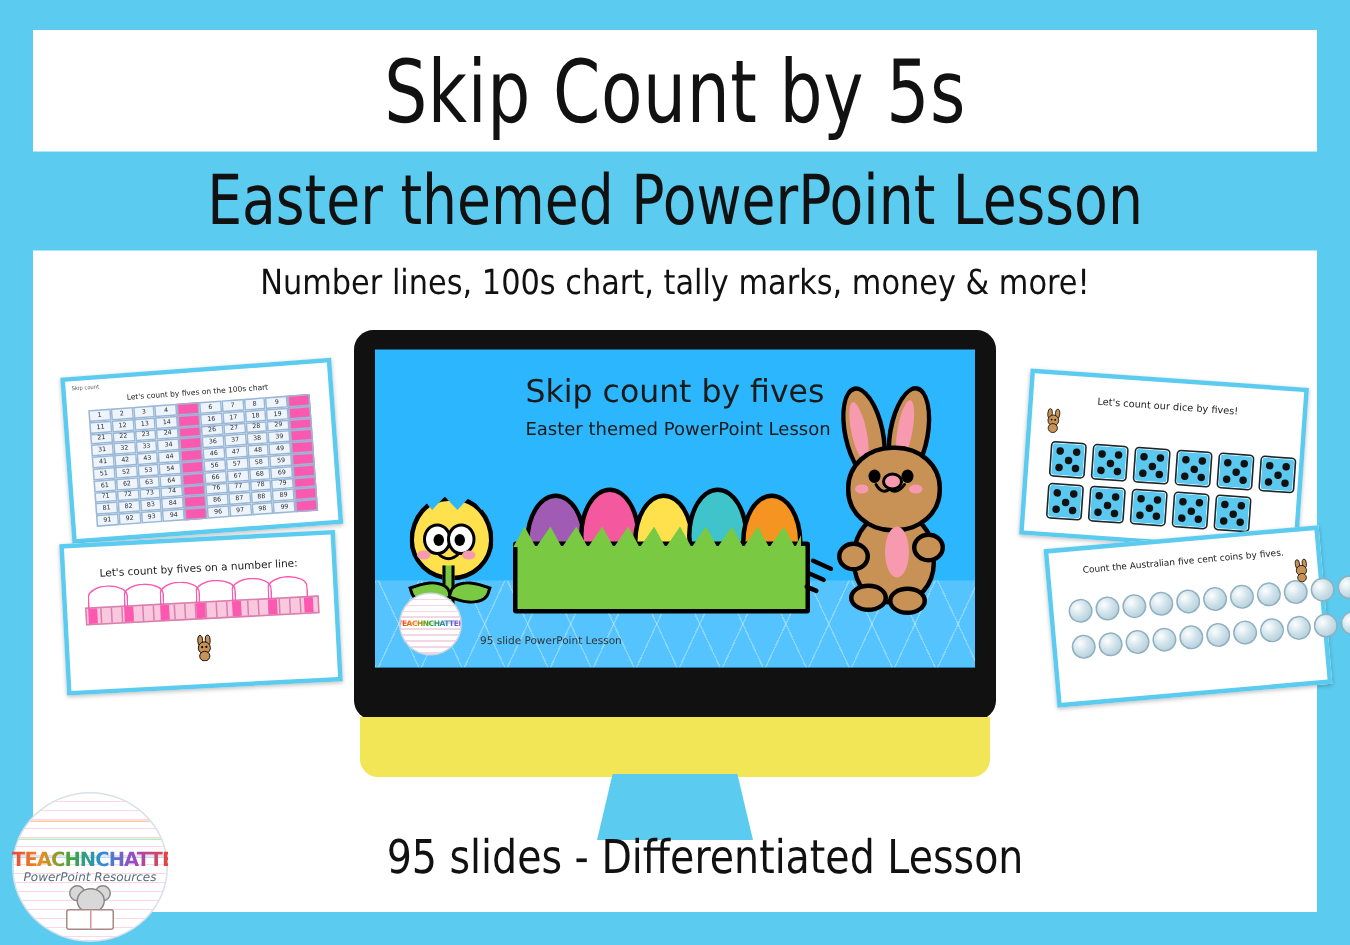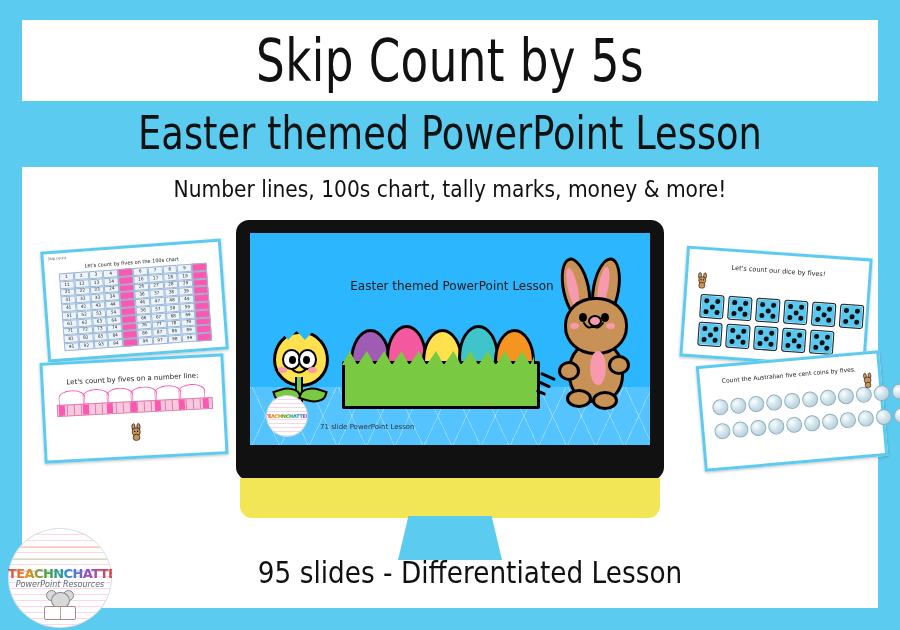--- a/index.html
+++ b/index.html
@@ -356,20 +356,21 @@
       <div class="hop" style="left: 110px;"></div>
       <div class="hop" style="left: 134px;"></div>
     </div>
 
   <div id="monitor">
     <div id="bezel"></div>
     <div id="screen">
 
       <div id="slide-floor"></div>
 
+      <div id="slide-title">Skip count by fives</div>
       <div id="slide-subtitle">Easter themed PowerPoint Lesson</div>
 
       <div class="flower">
         <div class="flower-head"></div>
         <div class="eye" style="left:12px;top:18px;">
             <div class="pupil" style="left:5px;top:5px;"></div>
           </div>
         <div class="eye" style="left:28px;top:18px;">
             <div class="pupil" style="left:3px;top:5px;"></div>
           </div>
@@ -414,21 +415,21 @@
         <div class="b-foot" style="left:20px;top:132px;"></div>
         <div class="b-foot" style="left:46px;top:134px;"></div>
         <div class="swoosh" style="left:-6px;top:118px;"></div>
         <div class="swoosh" style="left:-8px;top:126px;width:13px;"></div>
         <div class="swoosh" style="left:-10px;top:134px;width:10px;"></div>
       </div>
 
       <div id="slide-logo">
         <span class="lw">TEACHNCHATTER</span>
       </div>
-      <div id="slide-footnote">71 slide PowerPoint Lesson</div>
+      <div id="slide-footnote">95 slide PowerPoint Lesson</div>
     </div>
   </div>
   <div id="monitor-base"></div>
   <div id="monitor-neck"></div>
 
   <div class="card" id="card-dice">
     <div class="card-title">Let's count our dice by fives!</div>
     <div class="dice-bunny">
       <svg viewBox="0 0 13 17" width="13" height="17">
         <ellipse cx="4" cy="4" rx="1.5" ry="3.2" fill="#c89256" stroke="#000" stroke-width=".5"></ellipse>

